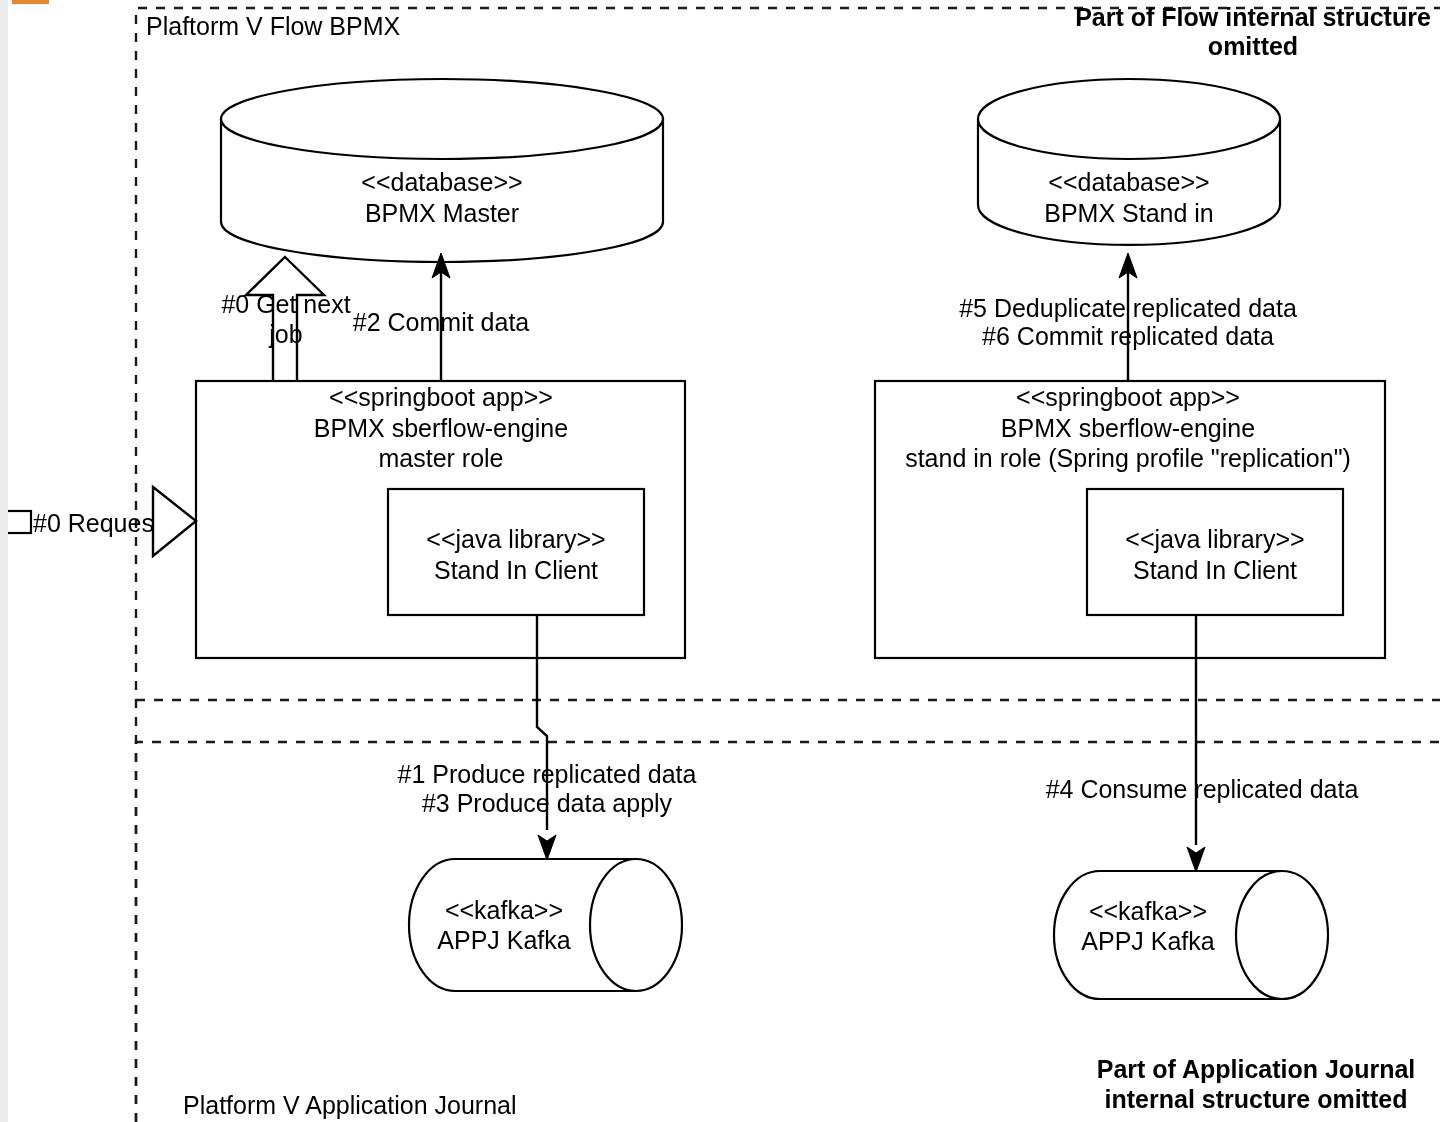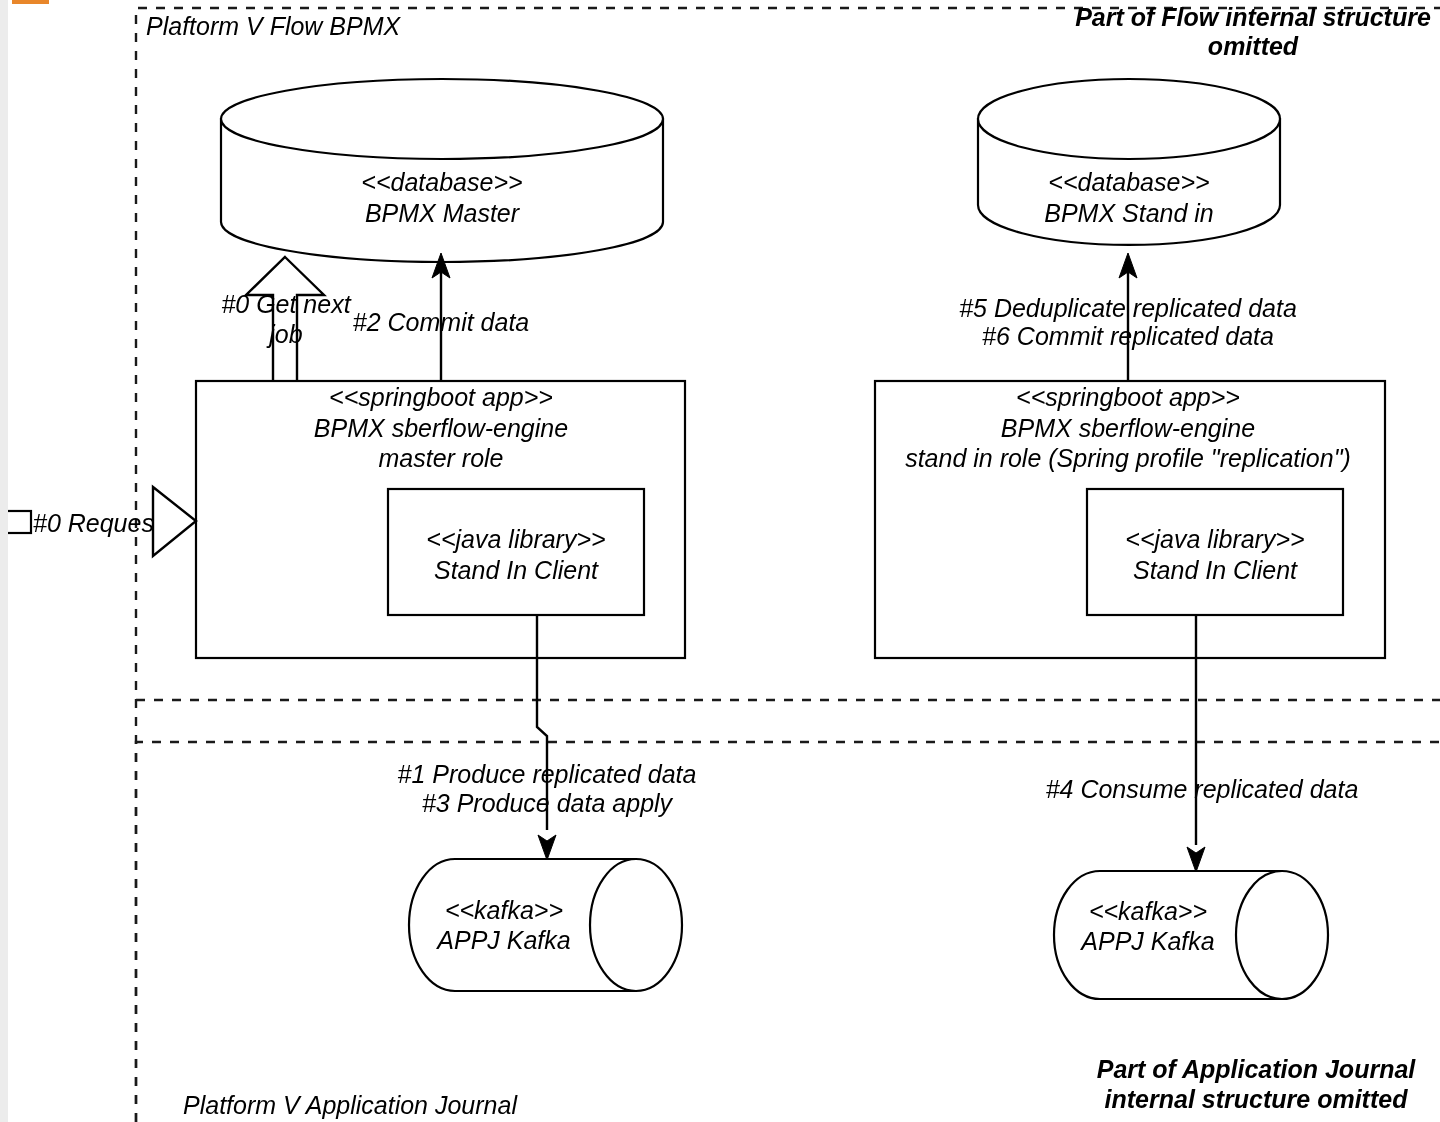--- a/index.html
+++ b/index.html
@@ -13,21 +13,20 @@
     font-family: "Liberation Sans", sans-serif;
     overflow: hidden;
     position: relative;
   }
   #diagram-root {
     position: absolute;
     left: 0;
     top: 0;
     width: 1440px;
     height: 1122px;
-    font-style: italic;
   }
   svg#diagram-svg {
     display: block;
     width: 1440px;
     height: 1122px;
   }
   .shape-stroke {
     fill: none;
     stroke: #000000;
     stroke-width: 2.2;

